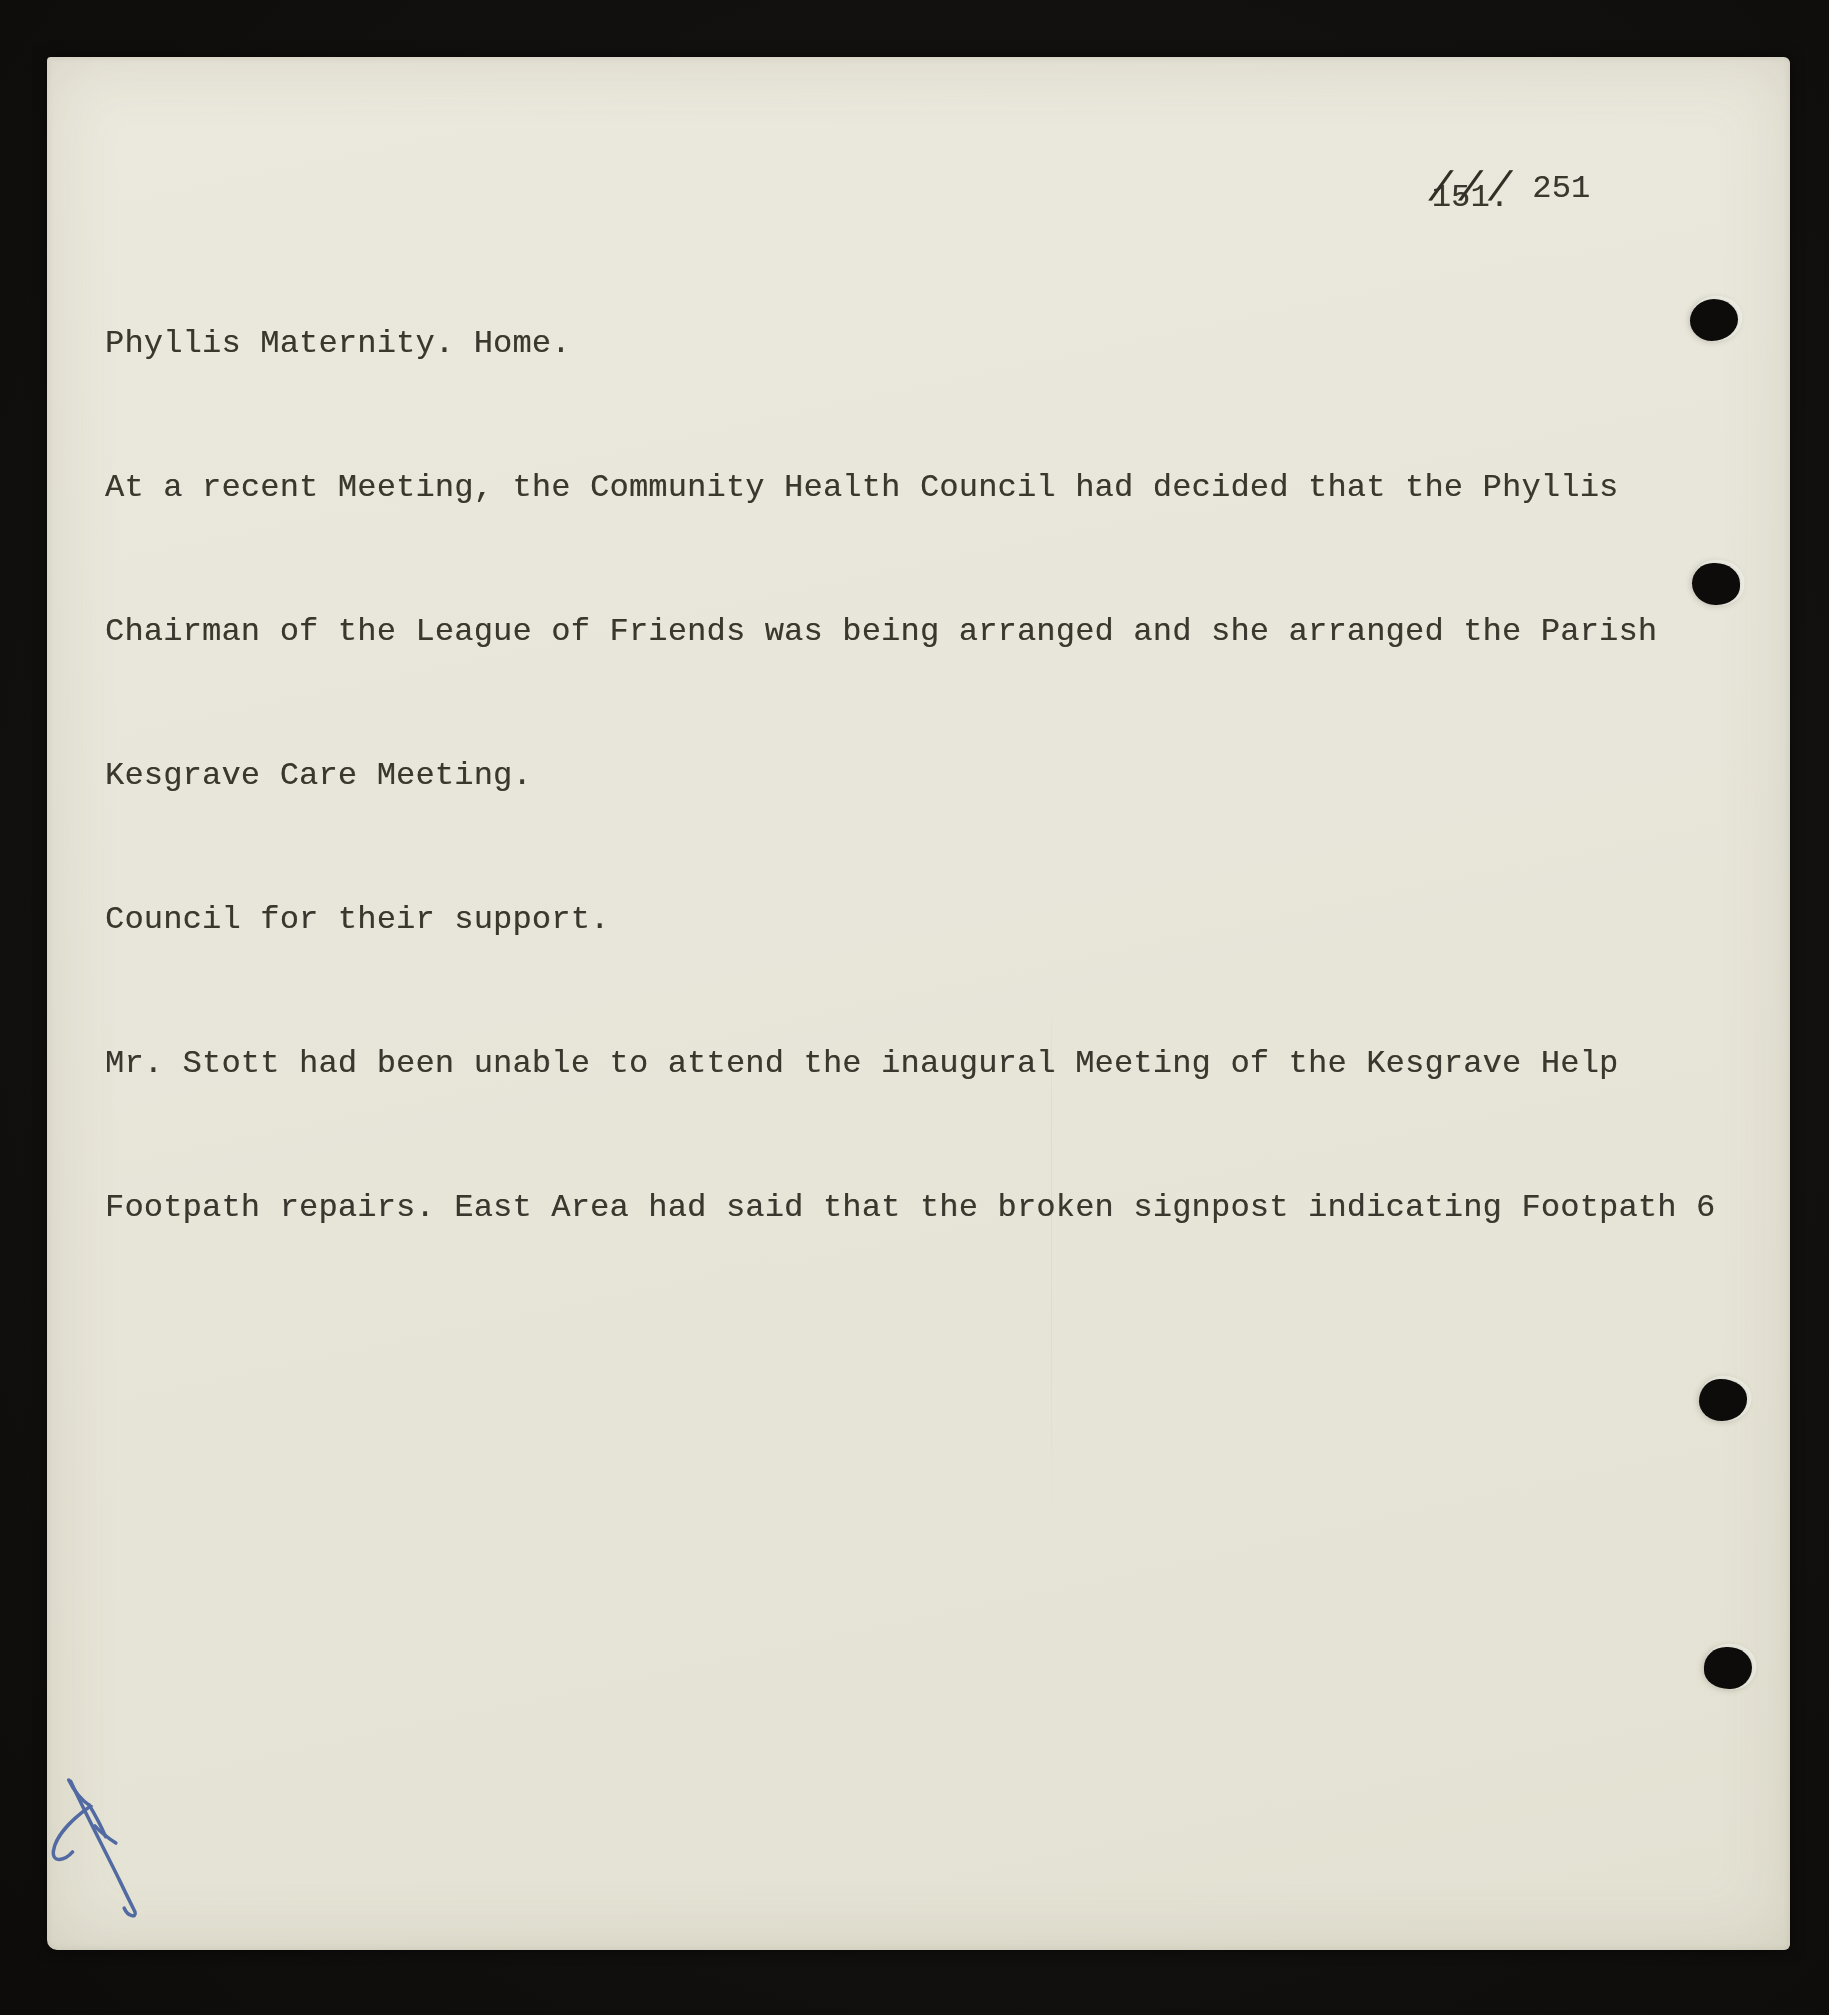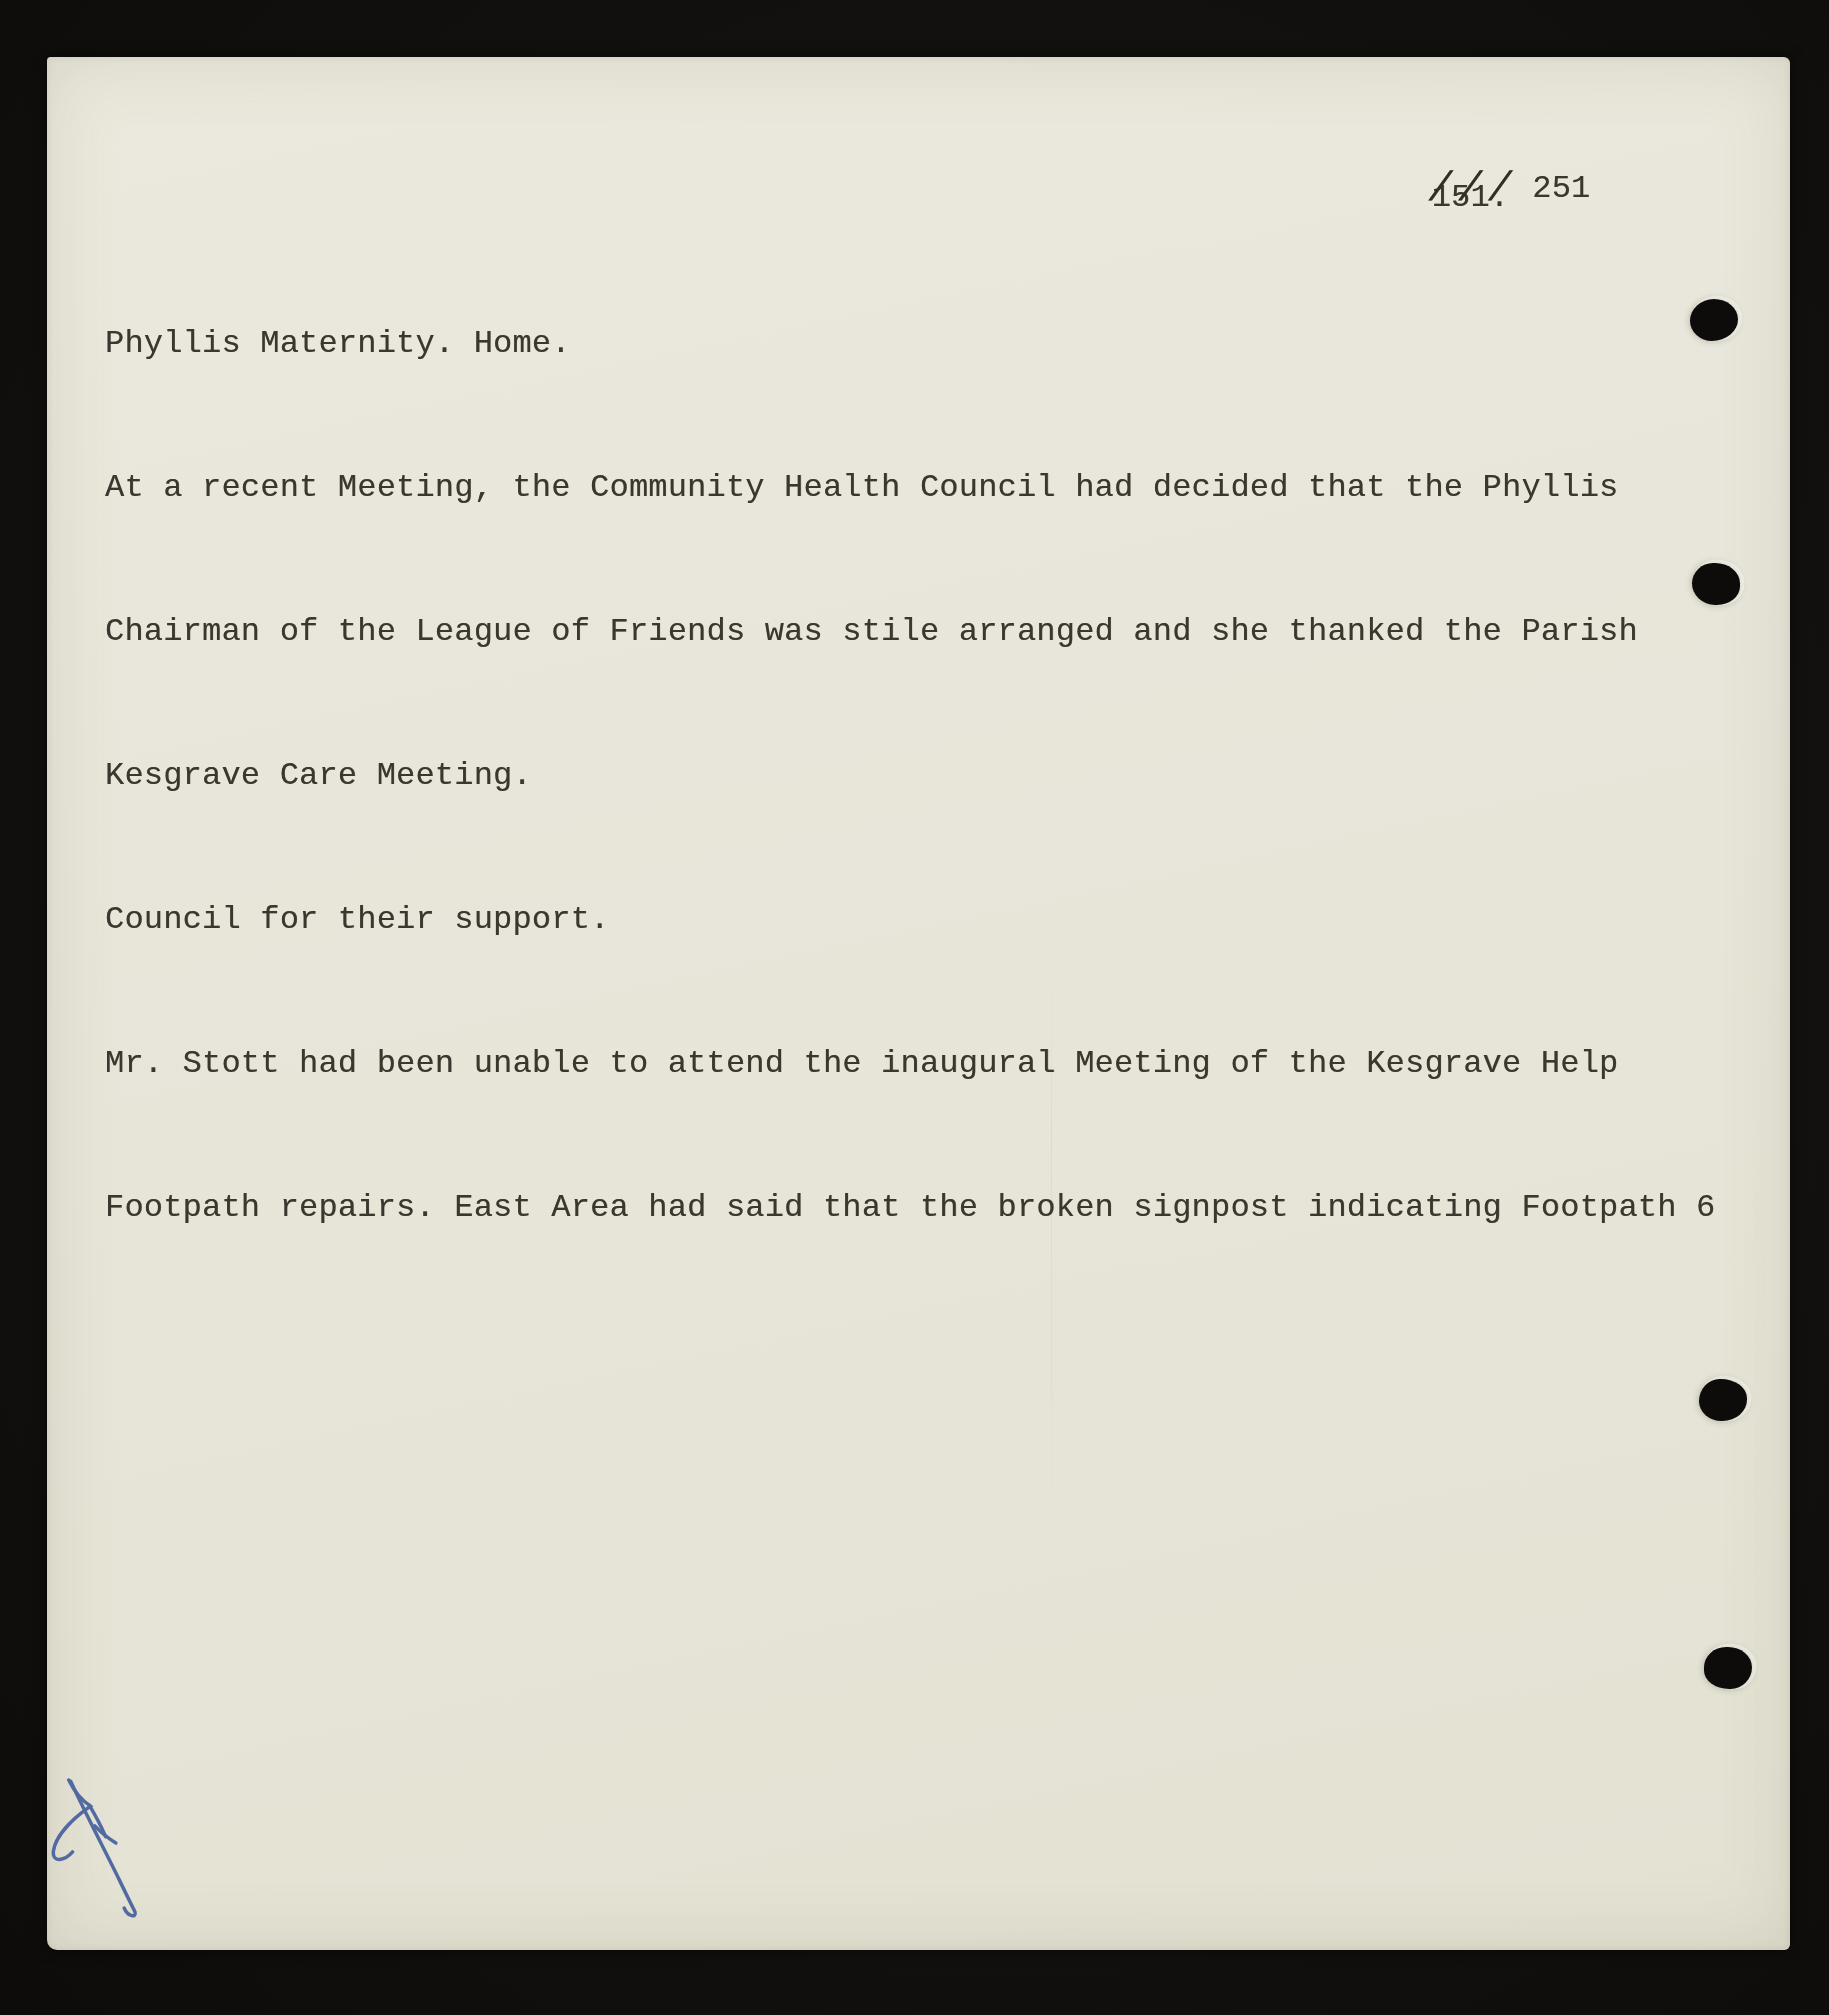--- a/index.html
+++ b/index.html
@@ -51,21 +51,21 @@
 
 <div class="paper">
 
   <div class="pagenum-row">
     <span class="struck-wrap"><span>151.</span><span class="slashes">///</span></span><span class="pnum">251</span>
   </div>
 
   <div class="textcol">
     <div class="ln">Phyllis Maternity. Home.</div>
     <div class="ln">At a recent Meeting, the Community Health Council had decided that the Phyllis</div>
-    <div class="ln">Chairman of the League of Friends was stile arranged and she thanked the Parish</div>
+    <div class="ln">Chairman of the League of Friends was being arranged and she arranged the Parish</div>
     <div class="ln">Kesgrave Care Meeting.</div>
     <div class="ln">Council for their support.</div>
     <div class="ln">Mr. Stott had been unable to attend the inaugural Meeting of the Kesgrave Help</div>
     <div class="ln">Footpath repairs. East Area had said that the broken signpost indicating Footpath 6</div>
     
     
     
     
     
     

